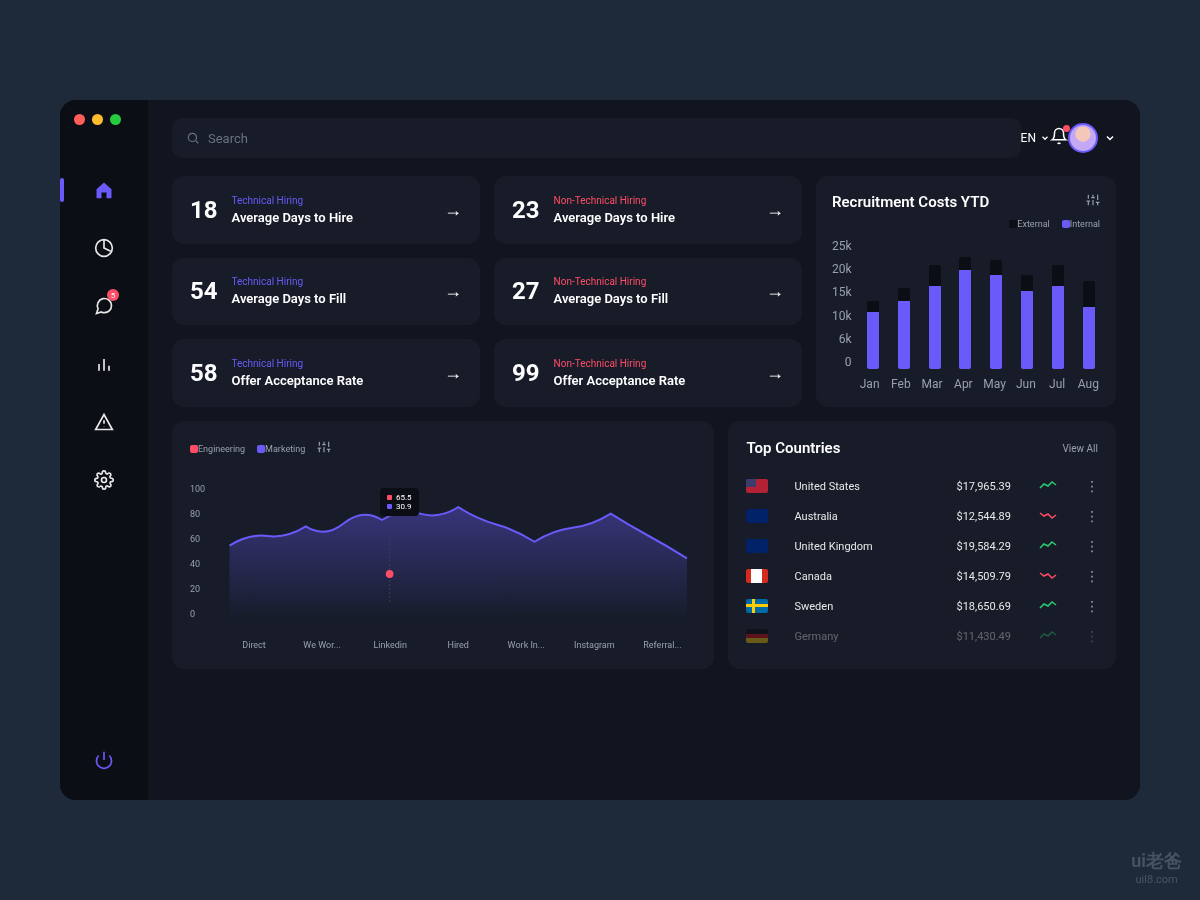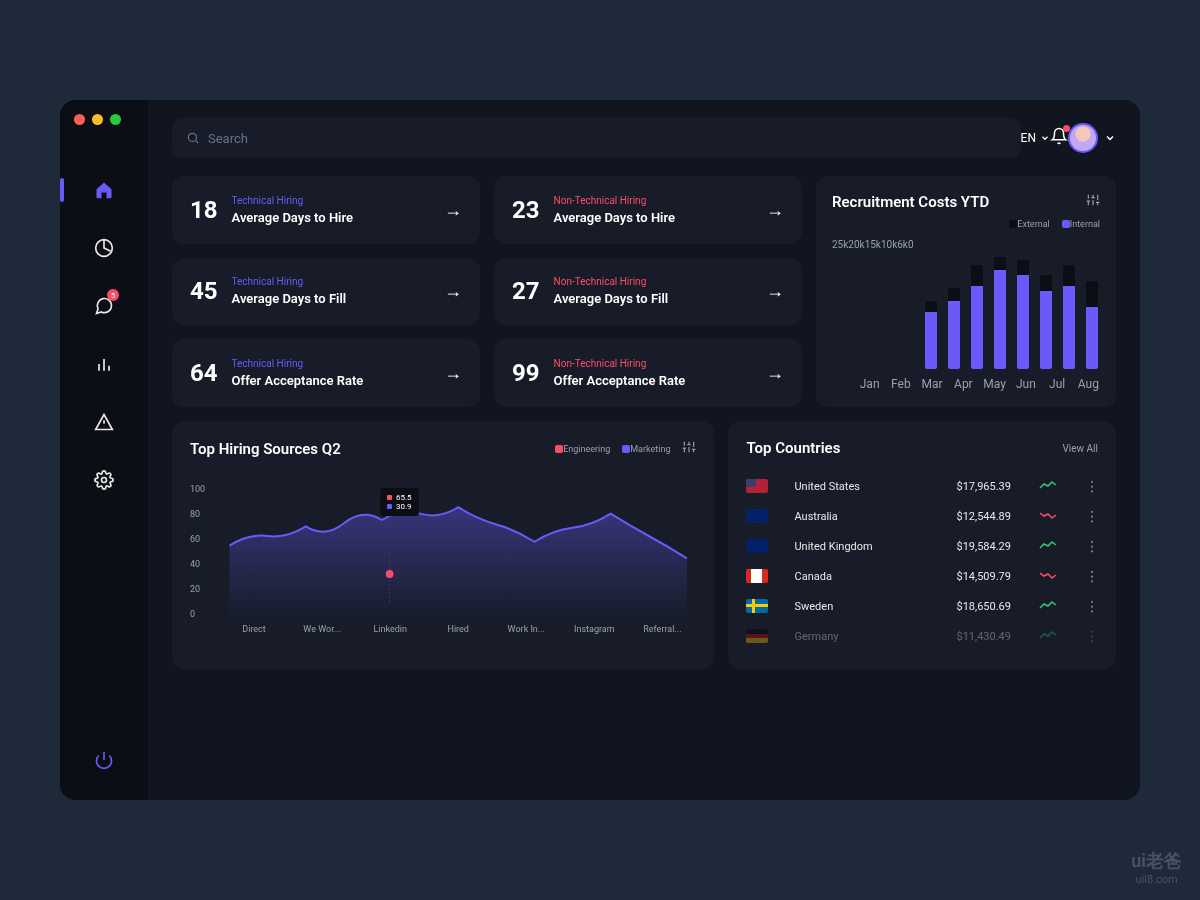--- a/index.html
+++ b/index.html
@@ -137,21 +137,21 @@
     border-radius:12px;
     padding:16px;
   }
   .card-head { display:flex; justify-content:space-between; align-items:center; margin-bottom:8px; }
   .card-title { color:#fff; font-size:15px; font-weight:600; }
   .settings-icon { color:#9aa0ac; cursor:pointer; }
   .legend { display:flex; justify-content:flex-end; gap:12px; margin-bottom:10px; }
   .legend-item { display:flex; align-items:center; font-size:9px; color:#9aa0ac; }
   .legend-sw { width:8px; height:8px; border-radius:2px; }
   .barchart { display:flex; gap:6px; }
-  .y-axis { display:flex; flex-direction:row; justify-content:space-between; height:130px; font-size:10px; color:#9aa0ac; text-align:right; padding-right:4px; }
+  .y-axis { display:flex; flex-direction:column; justify-content:space-between; height:130px; font-size:12px; color:#9aa0ac; text-align:right; padding-right:4px; }
   .bars { flex:1; display:flex; align-items:flex-end; gap:8px; height:130px; }
   .bar-col { flex:1; display:flex; flex-direction:column; align-items:center; }
   .bar-stack { width:12px; display:flex; flex-direction:column-reverse; }
   .bar-internal { background:#6a5af9; border-radius:0 0 2px 2px; }
   .bar-external { background:#0b0e14; border-radius:2px 2px 0 0; }
   .x-labels { display:flex; gap:8px; margin-top:8px; margin-left:26px; }
   .x-labels span { flex:1; text-align:center; font-size:12px; color:#9aa0ac; }
   .row2 {
     display:grid;
     grid-template-columns: 1.4fr 1fr;
@@ -160,21 +160,21 @@
   .sources-card, .countries-card {
     background:#171c28;
     border-radius:12px;
     padding:18px;
   }
   .sources-head { display:flex; align-items:center; margin-bottom:14px; }
   .sources-head .card-title { flex:1; }
   .linechart { position:relative; height:165px; }
   .line-y { position:absolute; left:0; top:12px; bottom:18px; display:flex; flex-direction:column; justify-content:space-between; font-size:9px; color:#9aa0ac; }
   .line-svg { margin-left:30px; height:148px; width:calc(100% - 30px); }
-  .line-x { display:flex; margin-left:30px; margin-top:0; }
+  .line-x { display:flex; margin-left:30px; margin-top:16px; }
   .line-x span { flex:1; font-size:9px; color:#9aa0ac; text-align:center; }
   .tooltip {
     position:absolute;
     left:190px; top:16px;
     background:#0b0e14;
     border-radius:4px;
     padding:5px 7px;
     font-size:8px;
     color:#fff;
   }
@@ -407,57 +407,56 @@
             <span>Feb</span>
             <span>Mar</span>
             <span>Apr</span>
             <span>May</span>
             <span>Jun</span>
             <span>Jul</span>
             <span>Aug</span>
           </div>
       </div>
         <div class="metric">
-          <div class="metric-value">45</div>
+          <div class="metric-value">54</div>
       <div class="metric-text">
         <div class="metric-cat tech">Technical Hiring</div>
         <div class="metric-label">Average Days to Fill</div>
       </div>
       <div class="arrow">→</div>
         </div>
         <div class="metric">
           <div class="metric-value">27</div>
       <div class="metric-text">
         <div class="metric-cat nontech">Non-Technical Hiring</div>
         <div class="metric-label">Average Days to Fill</div>
       </div>
       <div class="arrow">→</div>
         </div>
         <div class="metric">
-          <div class="metric-value">64</div>
+          <div class="metric-value">58</div>
       <div class="metric-text">
         <div class="metric-cat tech">Technical Hiring</div>
         <div class="metric-label">Offer Acceptance Rate</div>
       </div>
       <div class="arrow">→</div>
         </div>
         <div class="metric">
           <div class="metric-value">99</div>
       <div class="metric-text">
         <div class="metric-cat nontech">Non-Technical Hiring</div>
         <div class="metric-label">Offer Acceptance Rate</div>
       </div>
       <div class="arrow">→</div>
         </div>
       </div>
 
     <div class="row2">
       <div class="sources-card">
         <div class="sources-head">
-          <div class="card-title">Top Hiring Sources Q2</div>
           <div class="legend" style="margin:0 12px 0 0;">
             <div class="legend-item">
                 <span class="legend-sw" style="background:#ff4d67"></span>
                 <span>Engineering</span>
               </div>
             <div class="legend-item">
                 <span class="legend-sw" style="background:#6a5af9"></span>
                 <span>Marketing</span>
               </div>
           </div>

